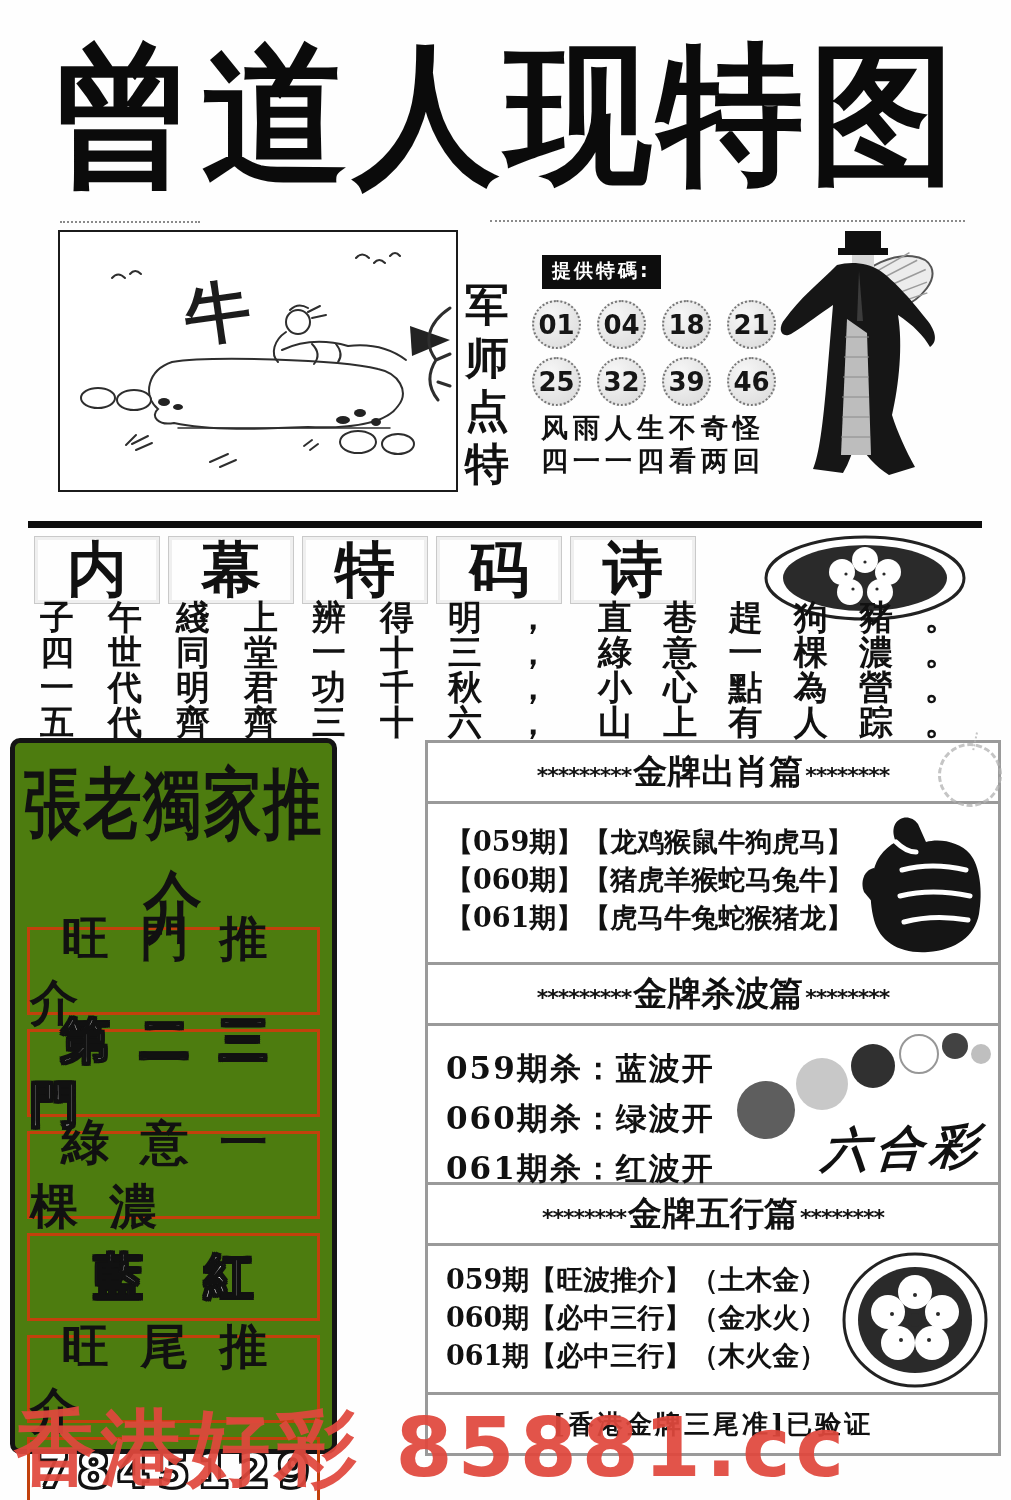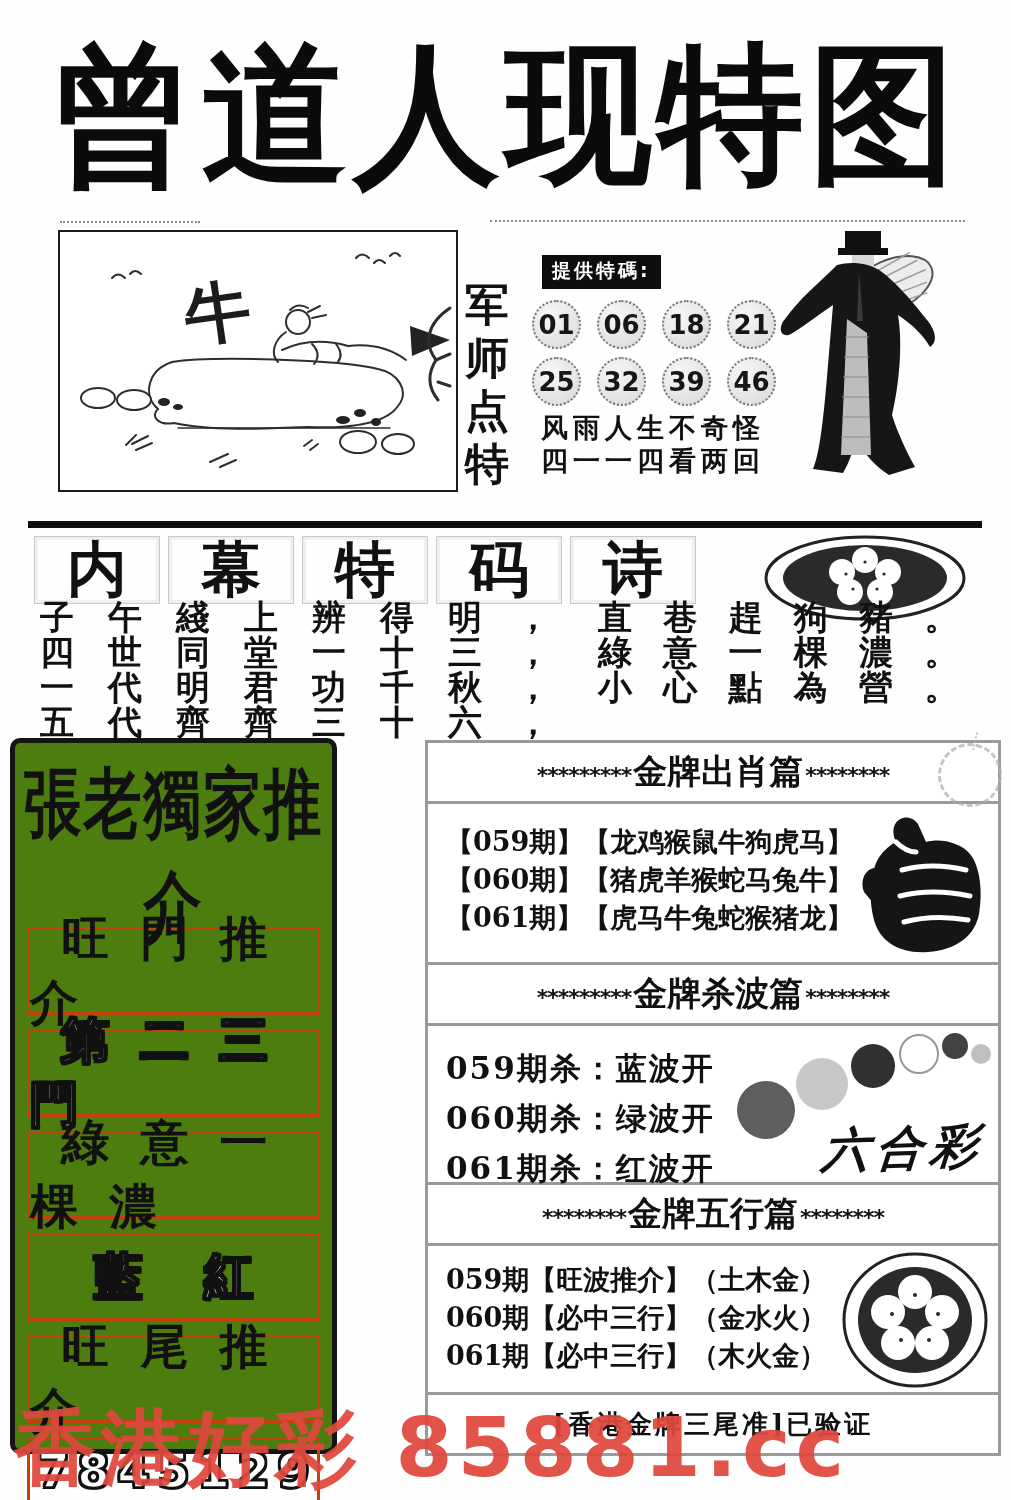--- a/index.html
+++ b/index.html
@@ -140,21 +140,21 @@
     <div>军</div>
     <div>师</div>
     <div>点</div>
     <div>特</div>
   </div>
 
   <div class="tip-box">提供特碼:</div>
 
   <div class="ball-row row1">
     <span class="num-ball">01</span>
-    <span class="num-ball">06</span>
+    <span class="num-ball">04</span>
     <span class="num-ball">18</span>
     <span class="num-ball">21</span>
   </div>
   <div class="ball-row row2">
     <span class="num-ball">25</span>
     <span class="num-ball">32</span>
     <span class="num-ball">39</span>
     <span class="num-ball">46</span>
   </div>
 
@@ -218,20 +218,21 @@
     <div class="poem-row">
       <span class="pl">四世同堂一十三，</span>
       <span class="pr">綠意一棵濃。</span>
     </div>
     <div class="poem-row">
       <span class="pl">一代明君功千秋，</span>
       <span class="pr">小心點為營。</span>
     </div>
     <div class="poem-row">
       <span class="pl">五代齊齊三十六，</span>
+      <span class="pr">山上有人踪。</span>
     </div>
   </div>
 
   <div class="left-col">
     <div class="left-header">張老獨家推介</div>
     <div class="left-box">旺門推介</div>
     <div class="left-box outline">第二三門</div>
     <div class="left-box">綠意一棵濃</div>
     <div class="left-box outline wide2">藍紅</div>
     <div class="left-box">旺尾推介</div>

